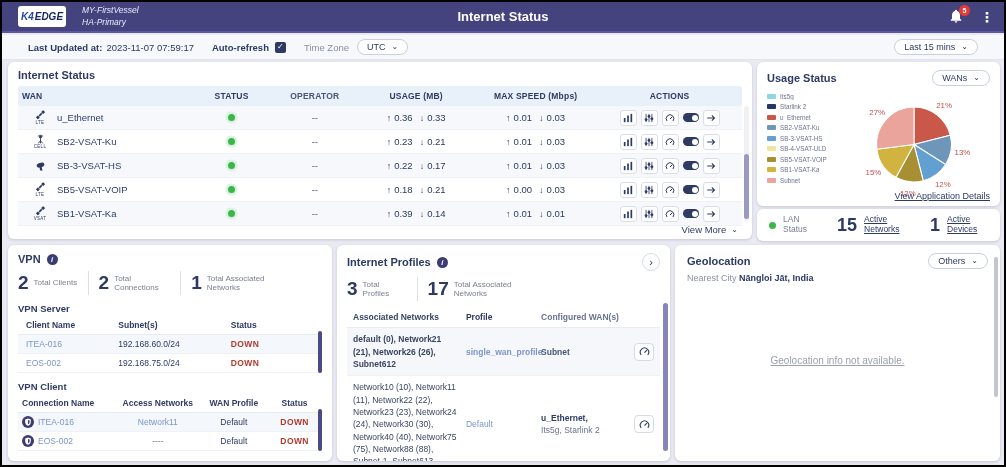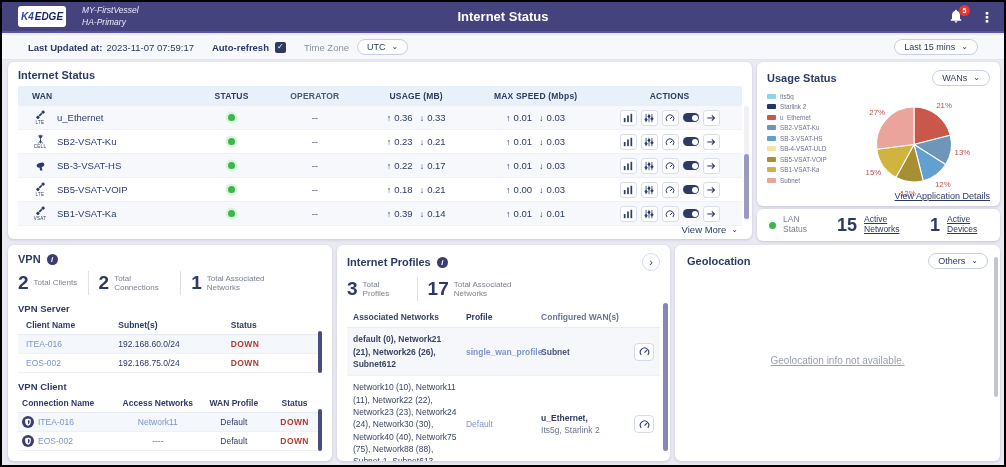--- a/index.html
+++ b/index.html
@@ -163,21 +163,21 @@
     <span class="tb-right pill">
       <span>Last 15 mins</span>
       <span class="chev">⌄</span>
     </span>
   </div>
 
   <div class="card" id="card-internet">
     <div class="card-title">Internet Status</div>
     <div class="is-table">
       <div class="is-head">
-        <div class="c c-wan" style="padding-left:14px">WAN</div>
+        <div class="c c-wan" style="padding-left:4px">WAN</div>
         <div class="c c-status">STATUS</div>
         <div class="c c-op">OPERATOR</div>
         <div class="c c-usage">USAGE (MB)</div>
         <div class="c c-speed">MAX SPEED (Mbps)</div>
         <div class="c c-actions">ACTIONS</div>
       </div>
 
       <div class="is-row">
         <div class="c c-wan">
           <span class="wan-ic">
@@ -733,17 +733,21 @@
   </div>
 
   <div class="card" id="card-geo">
     <div class="geo-head">
       <span class="card-title">Geolocation</span>
       <span class="pill">
         <span>Others</span>
         <span class="chev">⌄</span>
       </span>
     </div>
+    <div class="geo-city">
+      <span>Nearest City</span>
+      <b>Nāngloi Jāt, India</b>
+    </div>
     <div class="geo-empty">Geolocation info not available.</div>
     <div class="gray-scroll"></div>
   </div>
 
 </div>
 
 </body></html>

